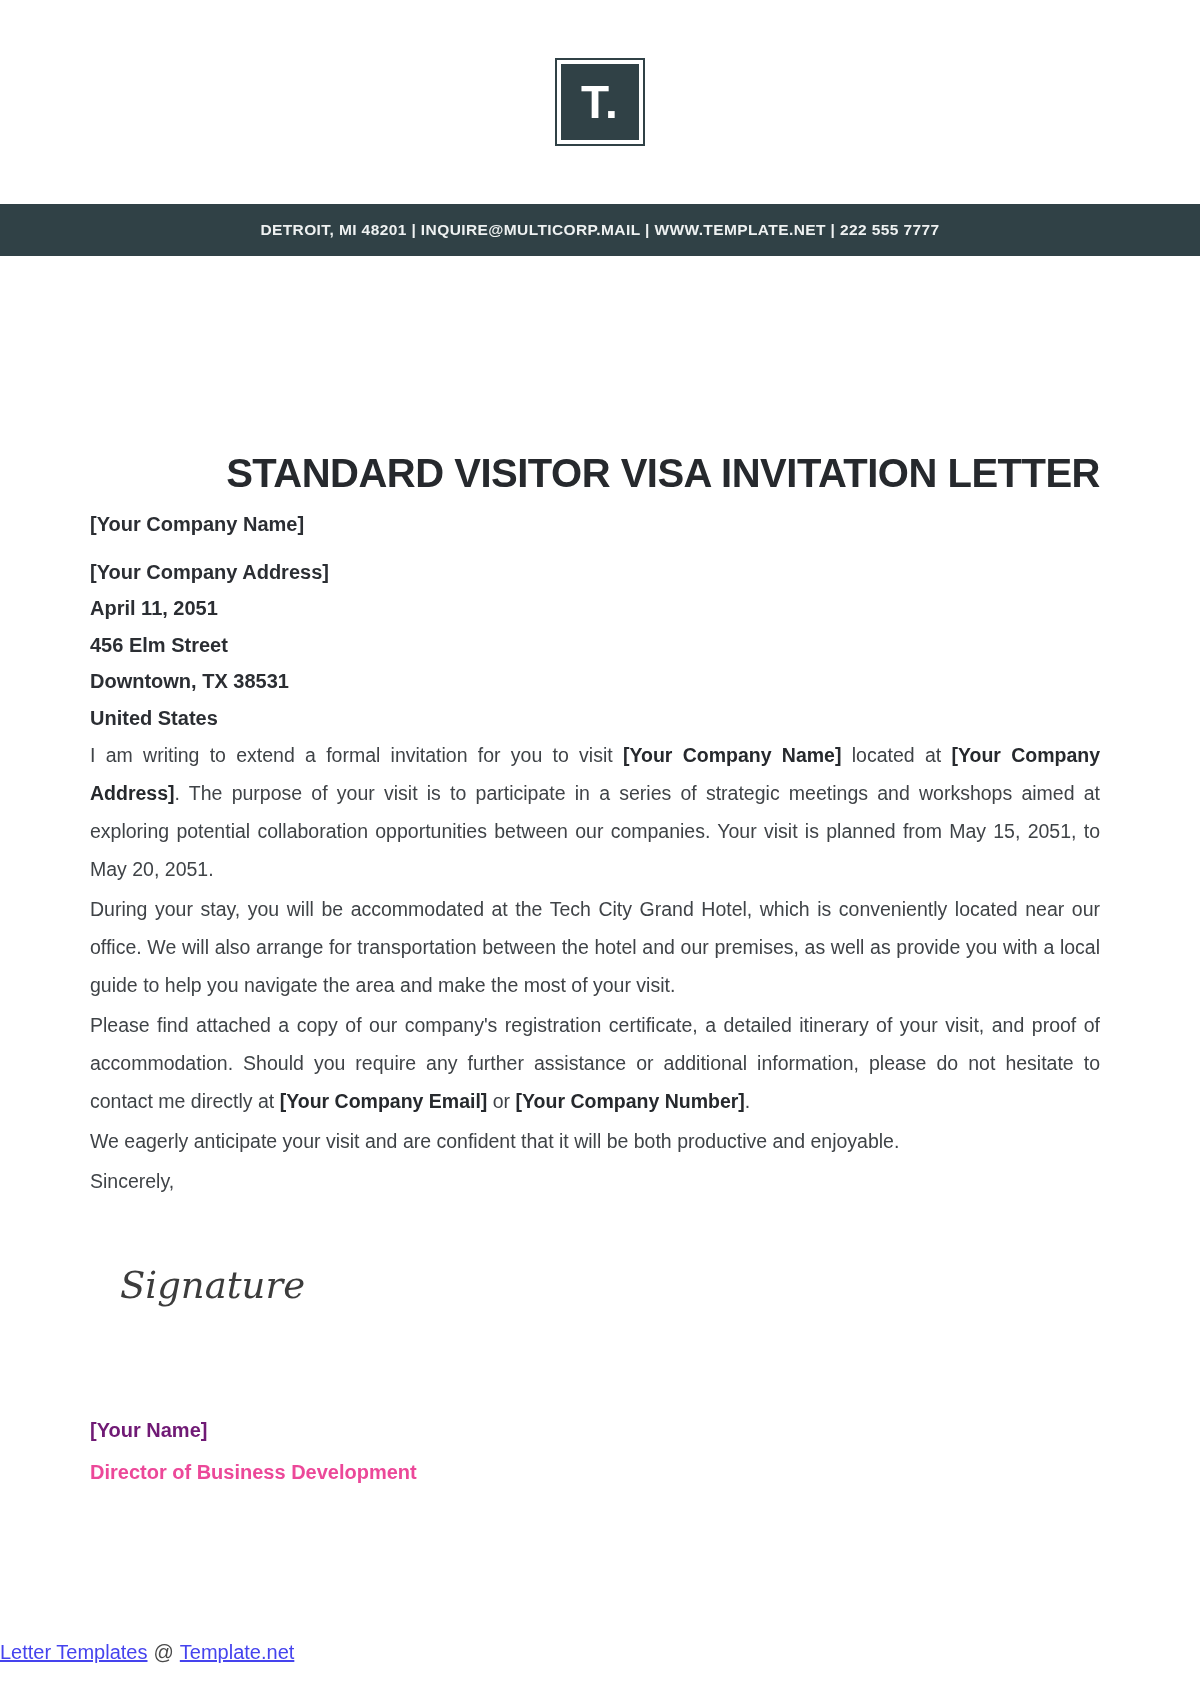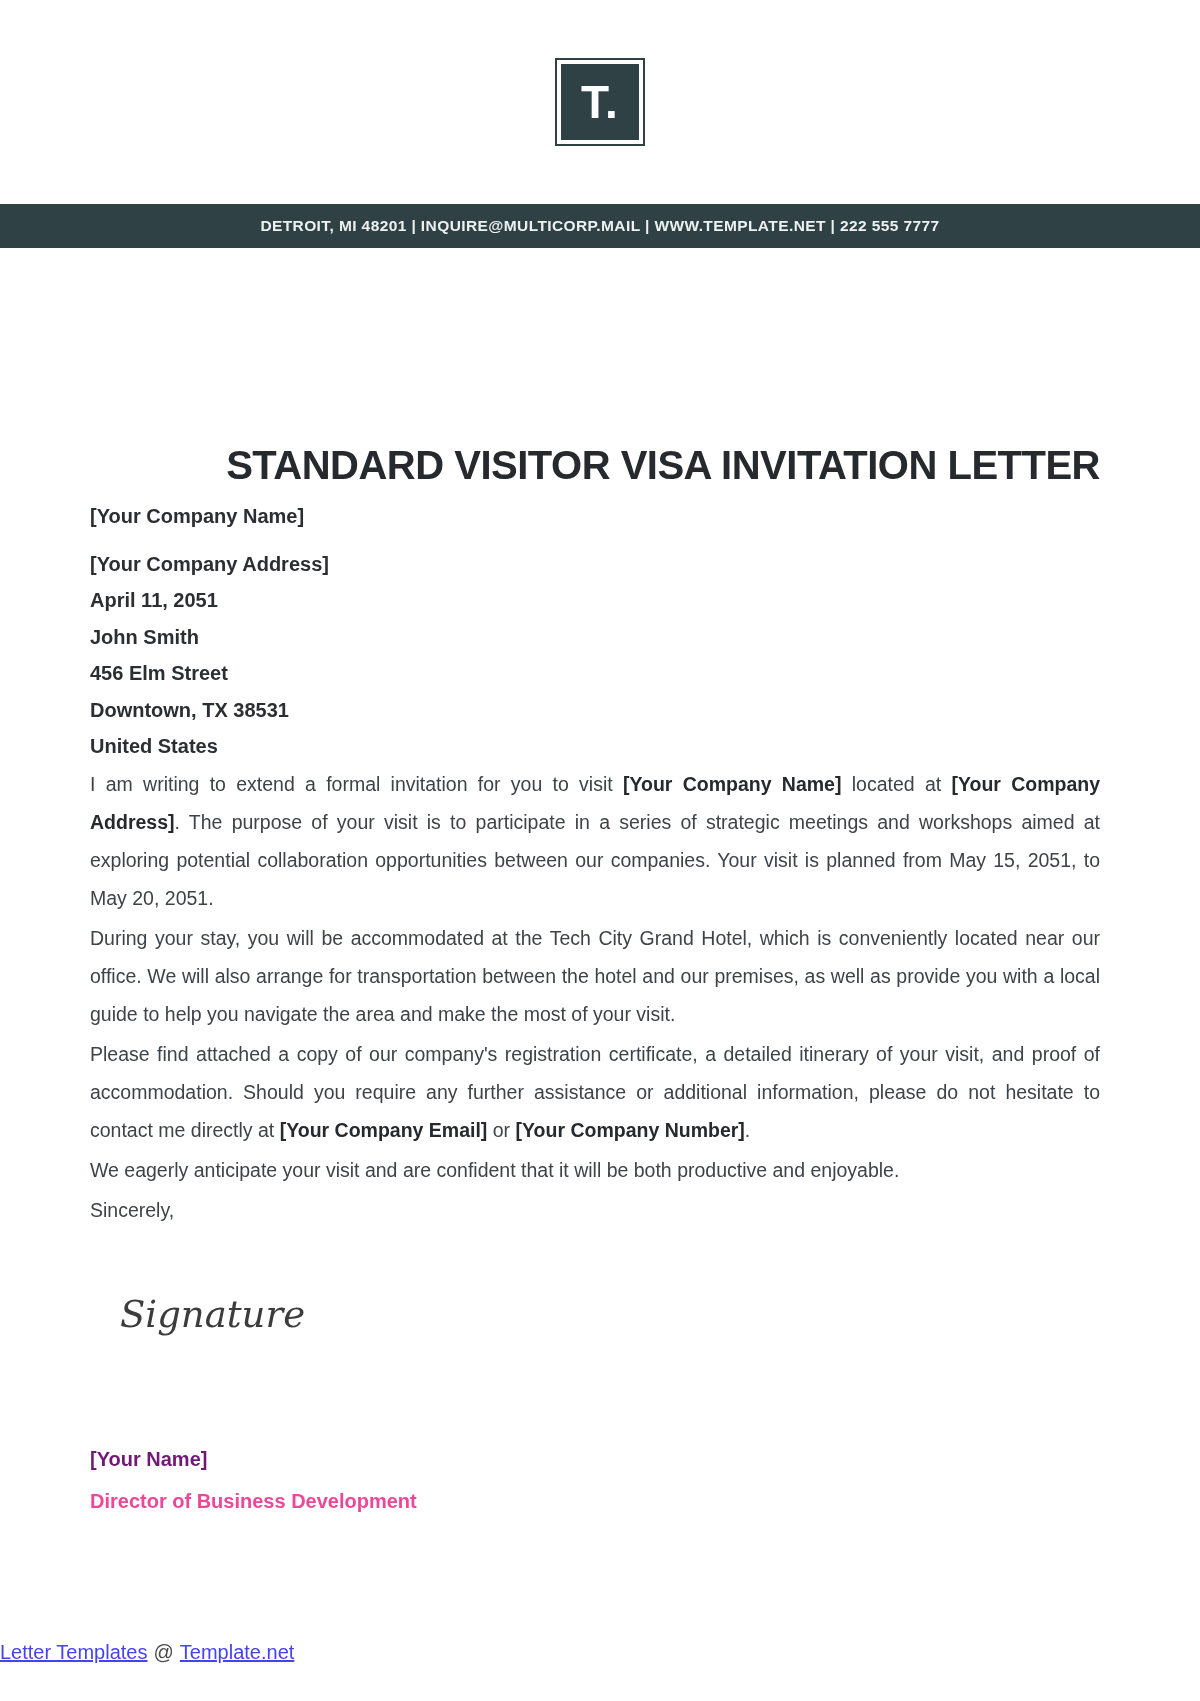--- a/index.html
+++ b/index.html
@@ -28,21 +28,21 @@
   .logo-inner{
     width:100%;height:100%;
     background:var(--bar-bg);
     color:#ffffff;
     display:flex;align-items:center;justify-content:center;
     font-weight:700;font-size:46px;line-height:1;
     letter-spacing:1px;
   }
   .top-bar{
     margin-top:58px;
-    height:44px;
+    height:52px;
     background:var(--bar-bg);
     color:#eef1f1;
     display:flex;align-items:center;justify-content:center;
     font-size:15.5px;
     font-weight:600;
     letter-spacing:0.4px;
   }
   .content{
     padding:0 100px 0 90px;
   }
@@ -119,21 +119,20 @@
   <span>DETROIT, MI 48201 | INQUIRE@MULTICORP.MAIL | WWW.TEMPLATE.NET | 222 555 7777</span>
 </div>
 
 <div class="content">
   <h1 class="title">STANDARD VISITOR VISA INVITATION LETTER</h1>
 
   <div class="info-block">
     <div class="info-line first">[Your Company Name]</div>
     <div class="info-line">[Your Company Address]</div>
     <div class="info-line">April 11, 2051</div>
-    <div class="info-line">John Smith</div>
     <div class="info-line">456 Elm Street</div>
     <div class="info-line">Downtown, TX 38531</div>
     <div class="info-line">United States</div>
   </div>
 
 
   <div class="body-text">
     <p><span>I am writing to extend a formal invitation for you to visit </span><span class="b">[Your Company Name]</span><span> located at </span><span class="b">[Your Company Address]</span><span>. The purpose of your visit is to participate in a series of strategic meetings and workshops aimed at exploring potential collaboration opportunities between our companies. Your visit is planned from May 15, 2051, to May 20, 2051.</span></p>
     <p>During your stay, you will be accommodated at the Tech City Grand Hotel, which is conveniently located near our office. We will also arrange for transportation between the hotel and our premises, as well as provide you with a local guide to help you navigate the area and make the most of your visit.</p>
     <p><span>Please find attached a copy of our company's registration certificate, a detailed itinerary of your visit, and proof of accommodation. Should you require any further assistance or additional information, please do not hesitate to contact me directly at </span><span class="b">[Your Company Email]</span><span> or </span><span class="b">[Your Company Number]</span><span>.</span></p>

